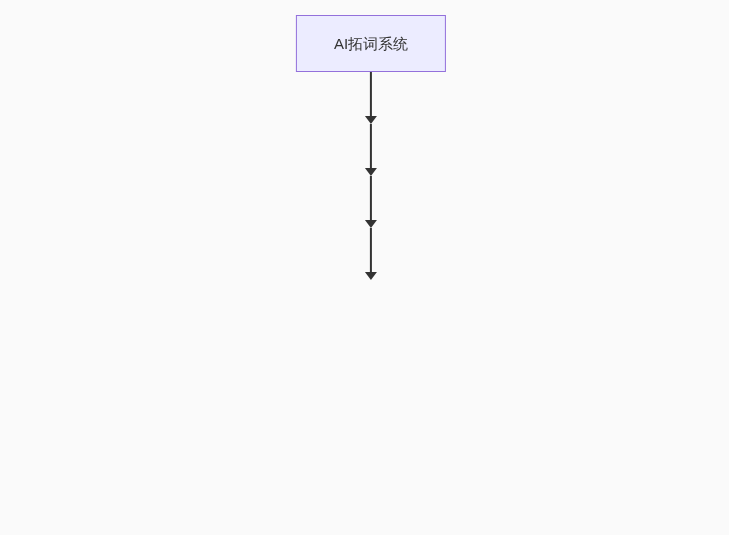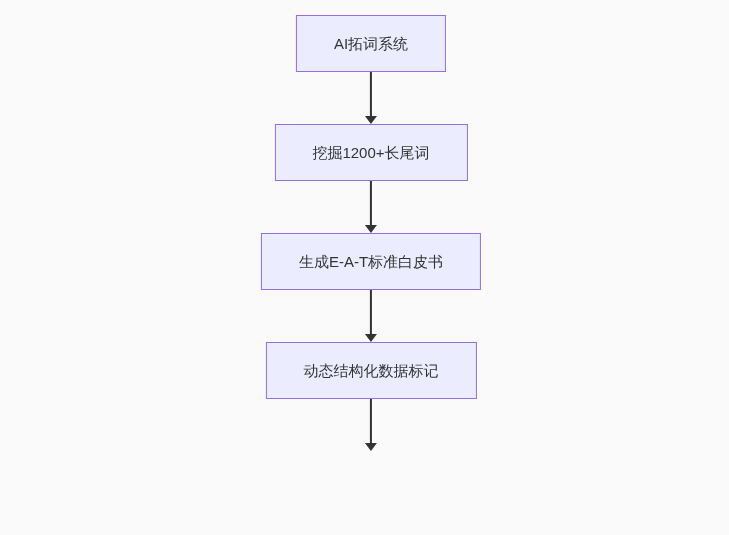--- a/index.html
+++ b/index.html
@@ -64,41 +64,32 @@
 
     <div class="flow-node">
       <span>AI拓词系统</span>
     </div>
 
     <div class="flow-arrow">
       <div class="shaft"></div>
       <div class="head"></div>
     </div>
 
-    <div class="flow-node">
-      <span>挖掘1200+长尾词</span>
-    </div>
 
     <div class="flow-arrow">
       <div class="shaft"></div>
       <div class="head"></div>
     </div>
 
-    <div class="flow-node">
-      <span>生成E-A-T标准白皮书</span>
-    </div>
 
     <div class="flow-arrow">
       <div class="shaft"></div>
       <div class="head"></div>
     </div>
 
-    <div class="flow-node">
-      <span>动态结构化数据标记</span>
-    </div>
 
     <div class="flow-arrow">
       <div class="shaft"></div>
       <div class="head"></div>
     </div>
 
 
   </div>
 </div>
 

